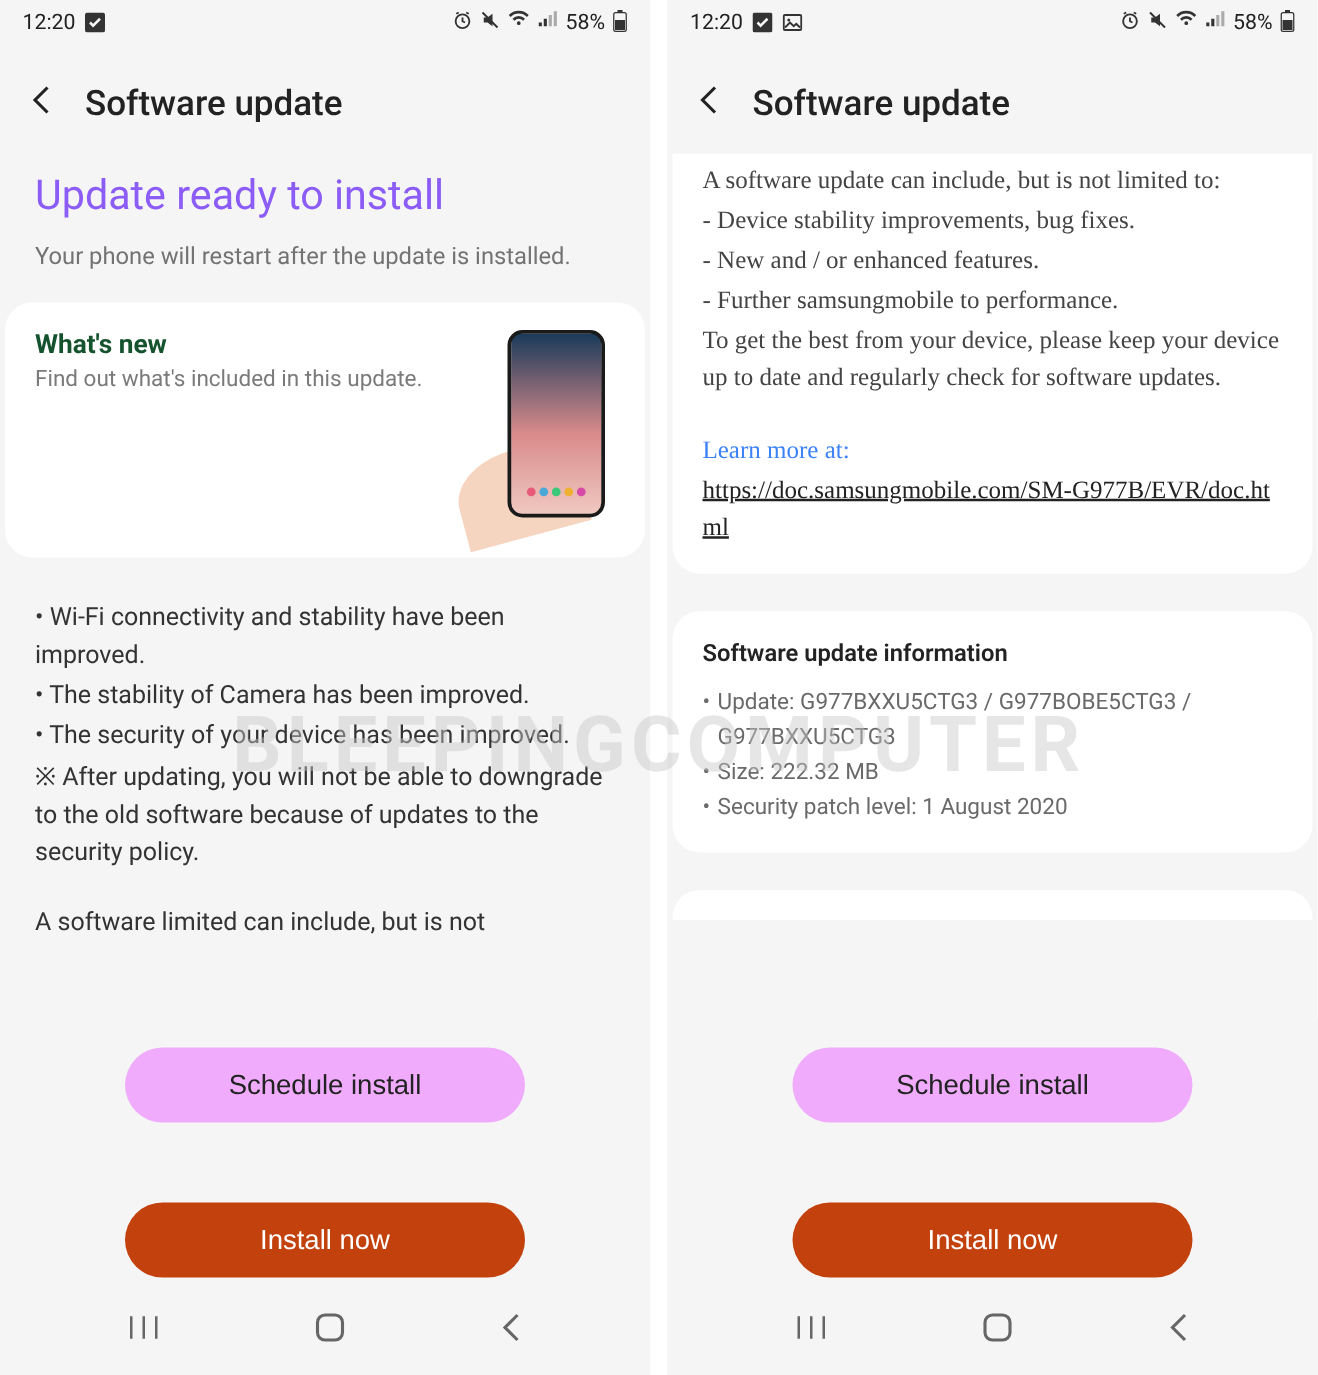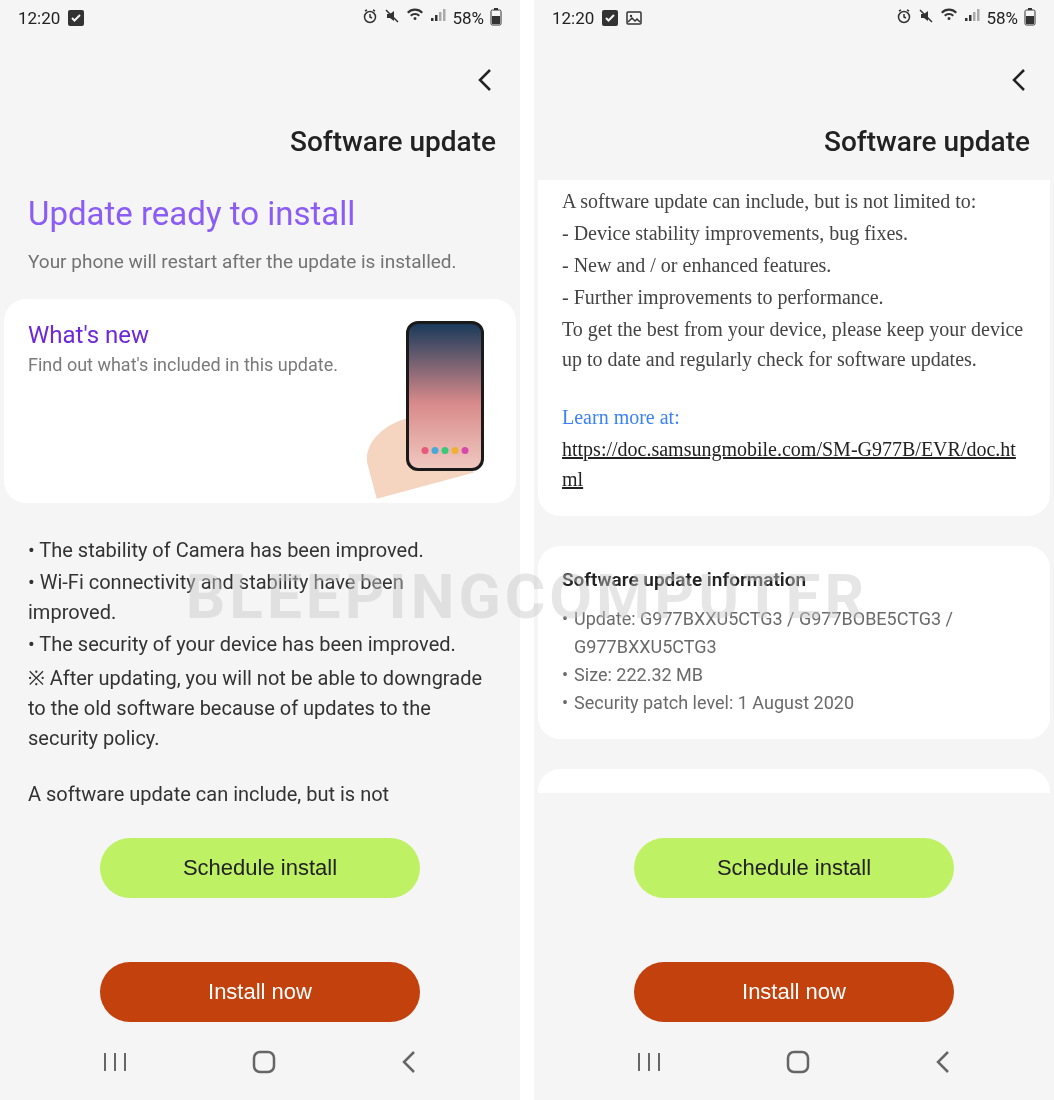--- a/index.html
+++ b/index.html
@@ -27,24 +27,23 @@
   align-items: center;
   padding: 0 18px;
   font-size: 17px;
   color: #222;
 }
 .status-left { display: flex; align-items: center; gap: 8px; }
 .status-right { display: flex; align-items: flex-start; gap: 6px; }
 .status-icon { display: inline-flex; align-items: center; }
 .header {
   display: flex;
-  align-items: flex-end;
+  align-items: flex-start;
   padding: 30px 24px 18px 24px;
   gap: 24px;
-  flex-direction: column;
 }
 .back-arrow { font-size: 28px; color: #222; cursor: pointer; }
 .header-title { font-size: 28px; color: #222; font-weight: 500; }
 .content {
   flex: 1;
   overflow: hidden;
   padding: 0;
 }
 .big-title {
   font-size: 33px;
@@ -64,21 +63,21 @@
   margin: 0 4px 12px 4px;
   padding: 22px 24px;
 }
 .whats-new-card {
   display: flex;
   justify-content: space-between;
   align-items: flex-start;
   gap: 12px;
 }
 .whats-new-text { flex: 1; }
-.whats-new-title { font-size: 24px; font-weight: 400; color: #6d28d9; margin-bottom: 4px; }
+.whats-new-title { font-size: 21px; font-weight: 700; color: #14532d; margin-bottom: 4px; }
 .whats-new-sub { font-size: 18px; color: #7a7a7a; line-height: 1.35; }
 .phone-img {
   width: 120px;
   height: 160px;
   position: relative;
 }
 .phone-frame {
   width: 78px;
   height: 150px;
   background: linear-gradient(180deg, #1a3a5a 0%, #d88a8a 55%, #f0c8c0 100%);
@@ -138,21 +137,21 @@
 }
 .btn {
   width: 320px;
   height: 60px;
   border-radius: 32px;
   border: none;
   font-size: 22px;
   font-weight: 500;
   cursor: pointer;
 }
-.btn-secondary { background: #bef264; color: #222; }
+.btn-secondary { background: #f0abfc; color: #222; }
 .btn-primary { background: #c2410c; color: #fff; margin-top: 44px; }
 .nav-bar {
   height: 70px;
   display: flex;
   justify-content: space-around;
   align-items: center;
   padding: 0 40px;
 }
 .nav-btn { color: #555; font-size: 24px; cursor: pointer; }
 .watermark {
@@ -249,25 +248,25 @@
               <span></span>
               <span></span>
               <span></span>
               <span></span>
             </div>
           </div>
       </div>
     </div>
 
     <div class="bullets">
+      <p>• Wi-Fi connectivity and stability have been improved.</p>
       <p>• The stability of Camera has been improved.</p>
-      <p>• Wi-Fi connectivity and stability have been improved.</p>
       <p>• The security of your device has been improved.</p>
       <p class="note">※ After updating, you will not be able to downgrade to the old software because of updates to the security policy.</p>
-      <p class="continuing">A software update can include, but is not</p>
+      <p class="continuing">A software limited can include, but is not</p>
     </div>
   </div>
 
   <div class="button-area">
     <button class="btn btn-secondary">Schedule install</button>
     <button class="btn btn-primary">Install now</button>
   </div>
 
   <div class="nav-bar">
     <span class="nav-btn"><svg width="26" height="22" viewBox="0 0 26 22" stroke="#666" stroke-width="2">
@@ -346,21 +345,21 @@
         </svg></span>
     <span class="header-title">Software update</span>
   </div>
 
   <div class="content">
     <div class="card" style="margin-top:4px;border-radius:0 0 22px 22px;padding-top:6px;font-family:Liberation Serif, serif;">
       <div class="card-text">
         <p>A software update can include, but is not limited to:</p>
         <p> - Device stability improvements, bug fixes.</p>
         <p> - New and / or enhanced features.</p>
-        <p> - Further improvements to performance.</p>
+        <p> - Further samsungmobile to performance.</p>
         <p>To get the best from your device, please keep your device up to date and regularly check for software updates.</p>
         <p class="learn-more-label">Learn more at:</p>
         <a class="learn-link">https://doc.samsungmobile.com/SM-G977B/EVR/doc.html</a>
       </div>
     </div>
 
     <div class="small-card-divider"></div>
 
     <div class="card">
       <div class="info-title">Software update information</div>

